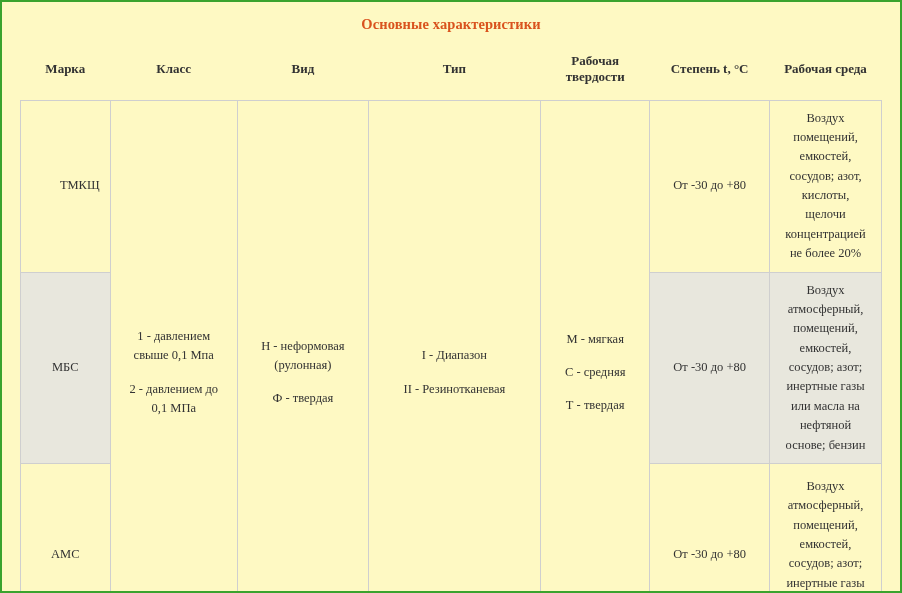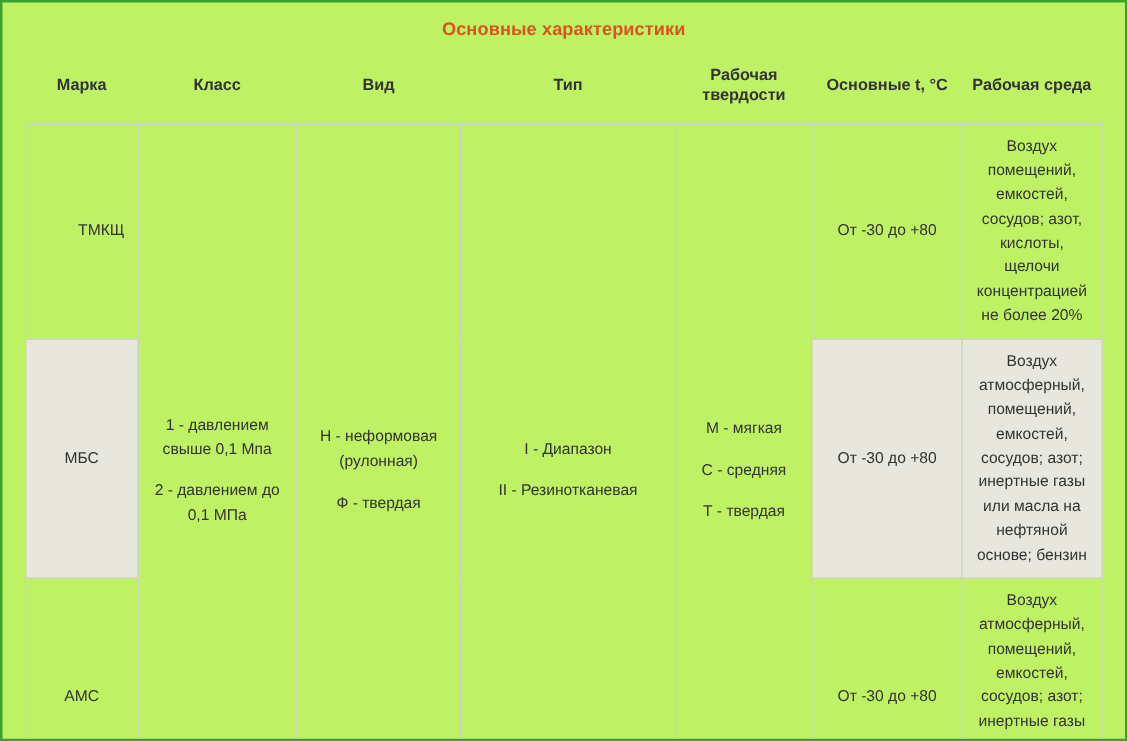--- a/index.html
+++ b/index.html
@@ -10,22 +10,23 @@
   body {
     font-family: "Liberation Sans", sans-serif;
     color: #333333;
   }
   .page {
     position: relative;
     width: 902px;
     height: 593px;
     box-sizing: border-box;
     border: 2px solid #3aa32e;
-    background: #bef264;
+    background: #fef9c3;
     overflow: hidden;
+    font-family: Liberation Serif, serif;
   }
   .inner {
     position: absolute;
     left: 18px;
     top: 8px;
     right: 18px;
     bottom: 8px;
   }
   .title {
     text-align: center;
@@ -98,21 +99,21 @@
         <col style="width:13.9%">
         <col style="width:13.0%">
       </colgroup>
       <thead>
         <tr>
           <th>Марка</th>
           <th>Класс</th>
           <th>Вид</th>
           <th>Тип</th>
           <th>Рабочая твердости</th>
-          <th>Основные t, °C</th>
+          <th>Степень t, °C</th>
           <th>Рабочая среда</th>
         </tr>
       </thead>
       <tbody>
         <tr>
           <td class="cell-center" style="height:145px;text-align:right;">ТМКЩ</td>
 
           <td class="cell-left nopad-left" rowspan="3">
             <p class="para">1 - давлением свыше 0,1 Мпа</p>
             <p class="para">2 - давлением до 0,1 МПа</p>

